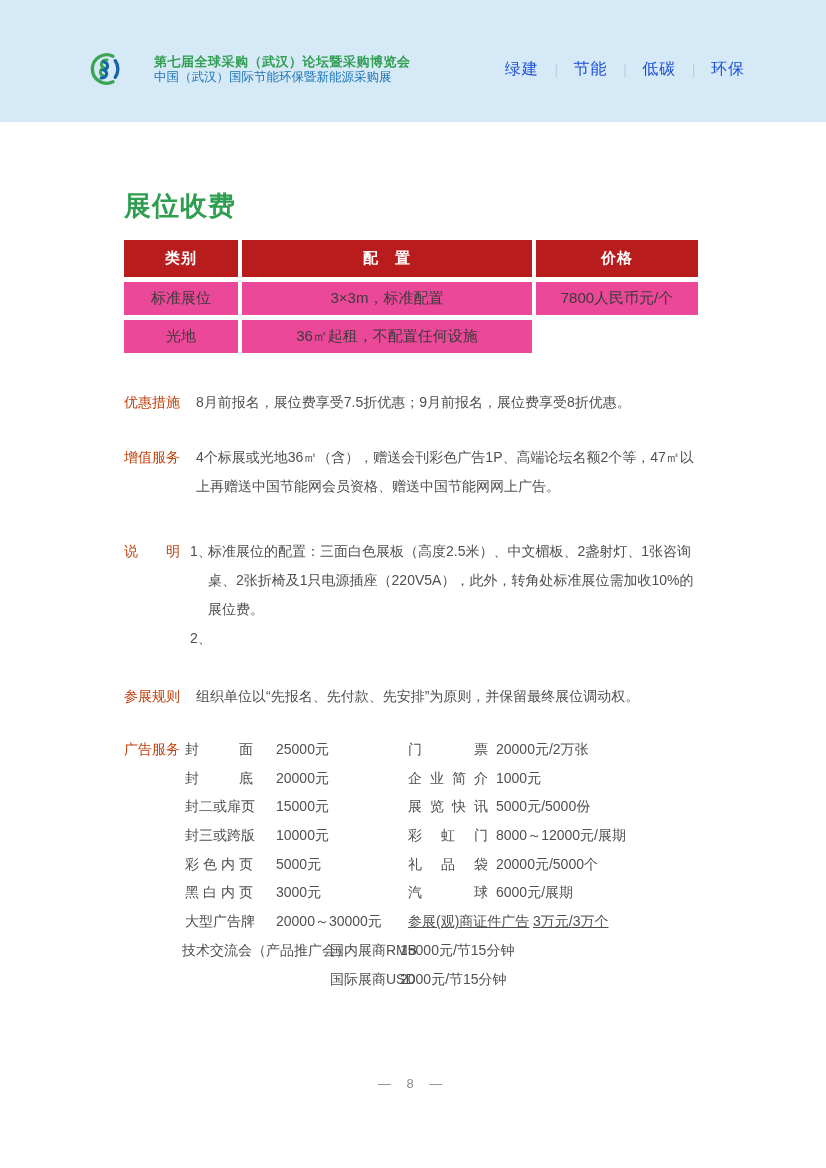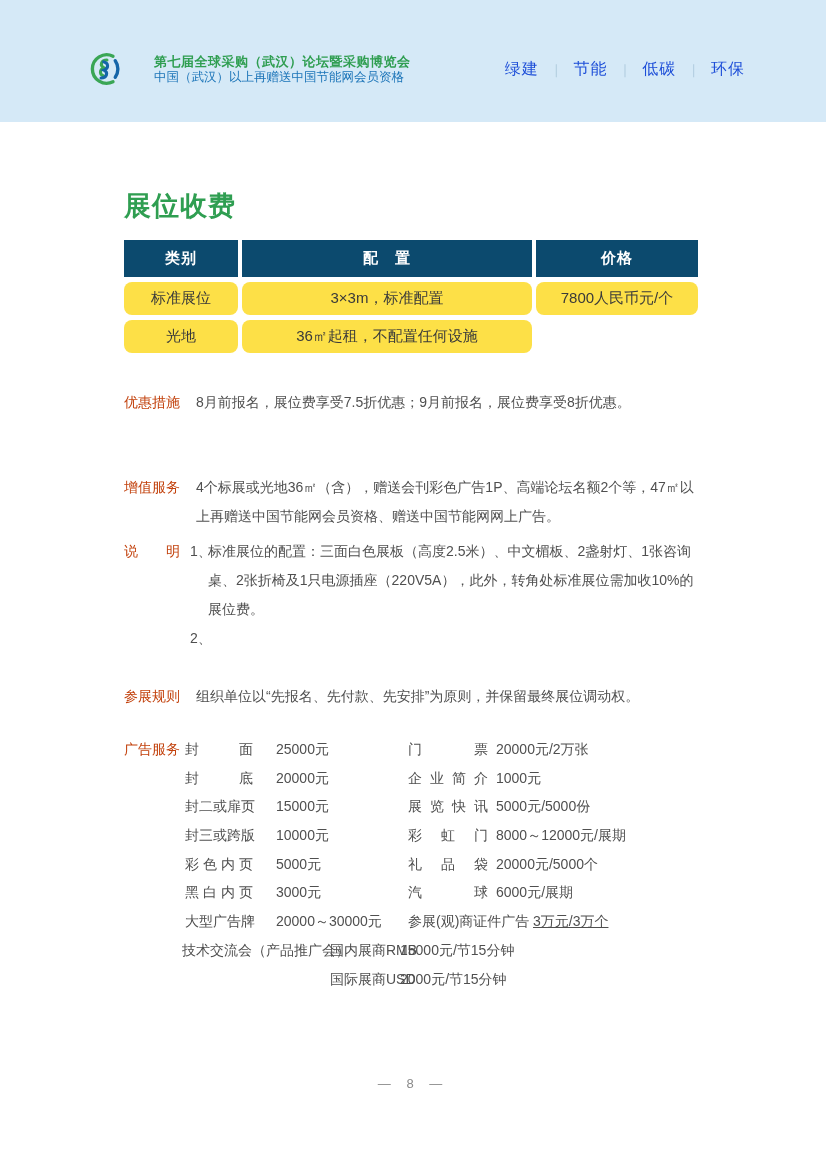--- a/index.html
+++ b/index.html
@@ -17,47 +17,47 @@
   .banner-nav { position:absolute; right:81px; top:59px; display:flex; align-items:center; }
   .nav-item { color:#1d4ed8; font-size:16px; letter-spacing:1px; }
   .nav-sep { color:#a9c6da; font-size:13px; margin:0 11px; }
 
   
   .h1 { position:absolute; left:124px; top:188px; color:#2f9e51; font-size:27px; font-weight:600; letter-spacing:1px; }
 
   
   .fee-table { position:absolute; left:124px; top:240px; width:578px;
                display:grid; grid-template-columns:114px 290px 162px; column-gap:4px; row-gap:5px; }
-  .th { background:#0c4a6e; color:#ffffff; height:37px; font-size:15px; font-weight:bold;
+  .th { background:#b91c1c; color:#ffffff; height:37px; font-size:15px; font-weight:bold;
         display:flex; align-items:center; justify-content:center; letter-spacing:1px; }
-  .td { background:#fde047; color:#3a3a3a; height:33px; font-size:15px;
-        display:flex; align-items:center; justify-content:center;border-radius:8px; }
+  .td { background:#ec4899; color:#3a3a3a; height:33px; font-size:15px;
+        display:flex; align-items:center; justify-content:center; }
 
   
   .section { position:absolute; left:124px; width:582px; font-size:14px; color:#4f4f4f; line-height:29px; }
   .sec-label { position:absolute; left:0; top:0; width:56px; color:#c2410c; font-weight:500;
                text-align:justify; text-align-last:justify; }
   .sec-body { margin-left:72px; }
   .sec-discount { top:388px; }
-  .sec-value { top:443px;margin-top:30px; }
+  .sec-value { top:443px; }
   .sec-notes { top:537px; }
   .sec-notes .sec-body { margin-left:66px; }
   .note-item { position:relative; padding-left:18px; }
   .note-num { position:absolute; left:0; top:0; }
   .sec-rules { top:682px; }
   .sec-ads { top:735px; }
 
   
   .ad-row { position:relative; height:28.7px; }
   .ad-row span { position:absolute; top:0; white-space:nowrap; }
   .ad-c1 { left:61px; width:68px; text-align:justify; text-align-last:justify; }
   .ad-c2 { left:152px; }
   .ad-c3 { left:284px; width:80px; text-align:justify; text-align-last:justify; }
   .ad-c4 { left:372px; }
-  .ad-row.wide-right .ad-c3 { width:auto; text-align:center; text-align-last:auto; }
+  .ad-row.wide-right .ad-c3 { width:auto; text-align:center; text-align-last:auto;text-decoration:underline; }
   .ad-row.wide-right .ad-c4 { left:409px;text-decoration:underline; }
   .ad-row.tech .ad-c1 { left:58px; width:auto; text-align:left; text-align-last:auto; }
   .ad-row.tech .ad-c2 { left:206px; }
   .ad-row.tech .ad-c3 { left:276px; width:auto; text-align:left; text-align-last:auto; }
 
   
   .footer { position:absolute; left:0; top:1076px; width:826px; text-align:center;
             color:#8a8a8a; font-size:13px; letter-spacing:6px; }
 </style>
 </head>
@@ -68,21 +68,21 @@
   <div class="banner">
     <div class="brand">
       <svg class="brand-logo" viewBox="0 0 48 48" fill="none">
         <path d="M36 7 A19 19 0 1 0 36 41" stroke="#3aa655" stroke-width="4.5" stroke-linecap="round"></path>
         <path d="M39 13 A19 19 0 0 1 39 35" stroke="#1565a8" stroke-width="4.5" stroke-linecap="round"></path>
         <path d="M28 12 c-8 0 -10 7.5 -4 10.5 c-6.5 2.5 -6.5 9.5 0.5 11" stroke="#3aa655" stroke-width="4" stroke-linecap="round"></path>
         <path d="M20 36 c8 0 10 -7.5 4 -10.5 c6.5 -2.5 6.5 -9.5 -0.5 -11" stroke="#1565a8" stroke-width="4" stroke-linecap="round"></path>
       </svg>
       <div class="brand-text">
         <div class="brand-line1">第七届全球采购（武汉）论坛暨采购博览会</div>
-        <div class="brand-line2">中国（武汉）以上再赠送中国节能网会员资格</div>
+        <div class="brand-line2">中国（武汉）国际节能环保暨新能源采购展</div>
       </div>
     </div>
     <div class="banner-nav">
       <span class="nav-item">绿建</span>
       <span class="nav-sep">｜</span>
       <span class="nav-item">节能</span>
       <span class="nav-sep">｜</span>
       <span class="nav-item">低碳</span>
       <span class="nav-sep">｜</span>
       <span class="nav-item">环保</span>

